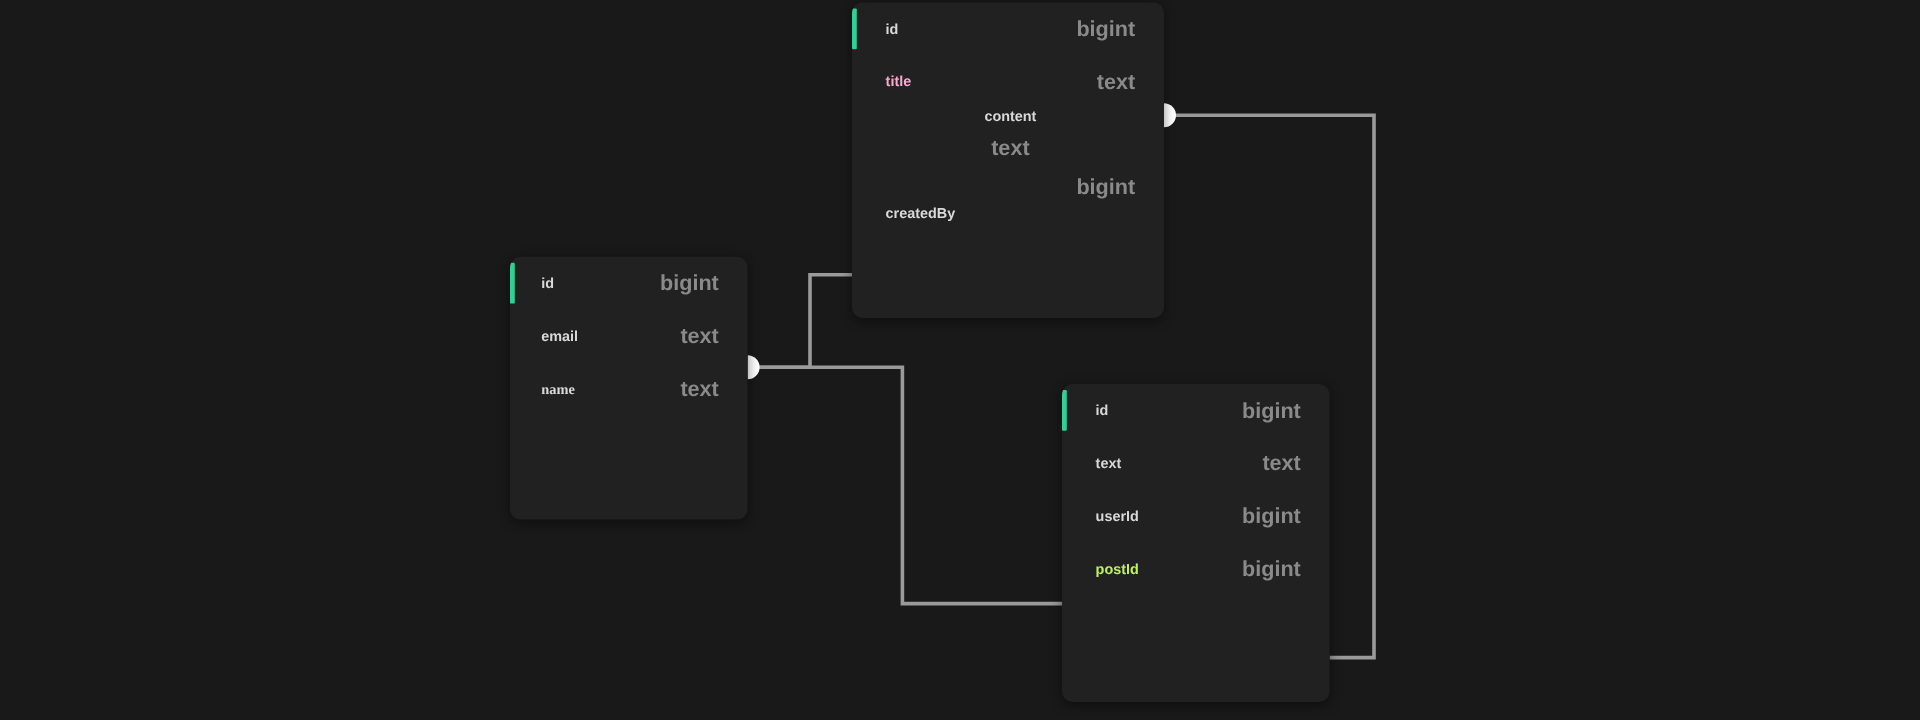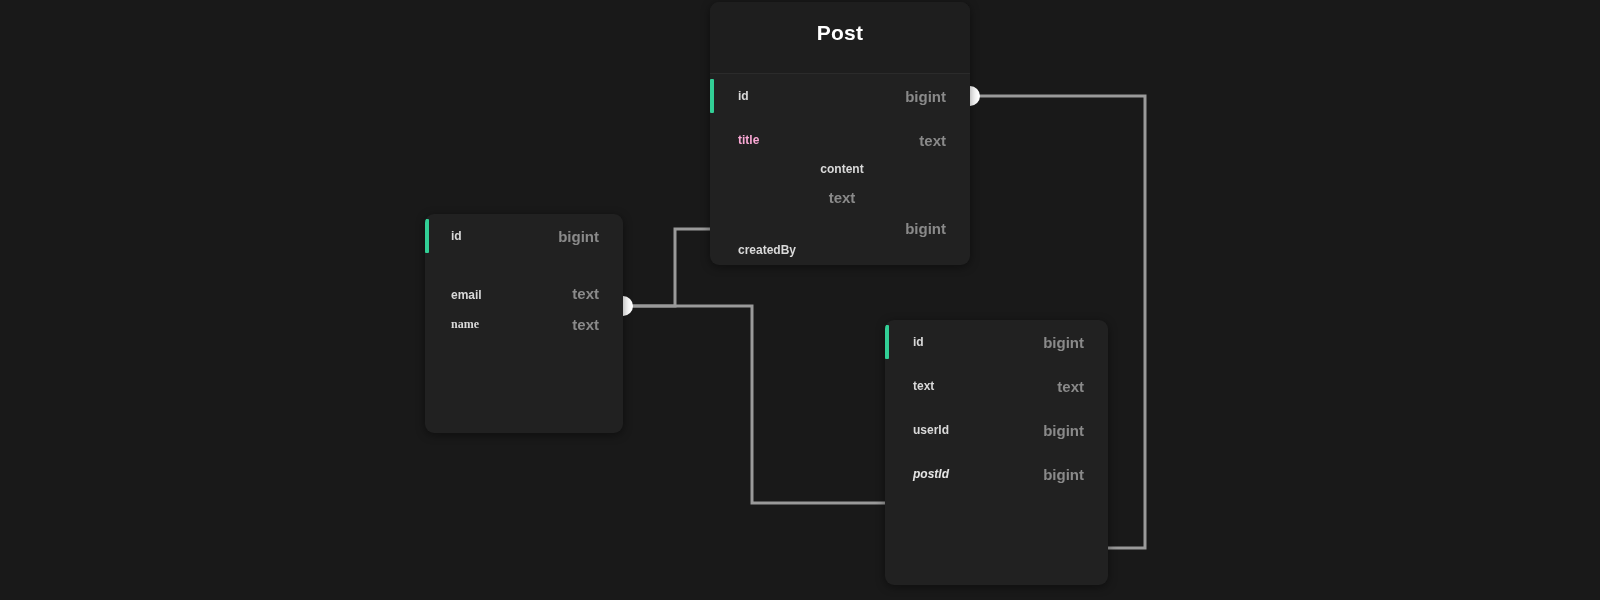--- a/index.html
+++ b/index.html
@@ -62,41 +62,40 @@
     border-radius: 1px;
   }
   .field-name {
     color: #d9d9d9;
     font-size: 12px;
     font-weight: bold;
     white-space: nowrap;
   }
   .field-type {
     color: #8a8a8a;
-    font-size: 15px;
+    font-size: 18px;
     font-weight: bold;
     white-space: nowrap;
   }
 </style>
 </head>
 <body>
 
 <div id="canvas" style="width: 1600px; height: 600px; background: rgb(25, 25, 25);">
 
   <svg id="edge-layer" width="1600" height="600" viewBox="0 0 1600 600">
       <path d="M 632 306 L 675 306 L 675 229 L 710 229" fill="none" stroke="#9a9a9a" stroke-width="3" stroke-linecap="butt" stroke-linejoin="miter"></path>
       <path d="M 632 306 L 752 306 L 752 503 L 885 503" fill="none" stroke="#9a9a9a" stroke-width="3" stroke-linecap="butt" stroke-linejoin="miter"></path>
       <path d="M 979 96 L 1145 96 L 1145 548 L 1108 548" fill="none" stroke="#9a9a9a" stroke-width="3" stroke-linecap="butt" stroke-linejoin="miter"></path>
       <path d="M 623 296 A 10 10 0 0 1 623 316 Z" fill="#ffffff"></path>
       <path d="M 970 86 A 10 10 0 0 1 970 106 Z" fill="#ffffff"></path>
     </svg>
 
   <div id="tables-layer">
       <div class="table-card" style="left: 710px; top: 2px; width: 260px; height: 263px; background: rgb(33, 33, 33);">
-        <div class="table-header" style="height: 72px; line-height: 62px; background: rgb(30, 30, 30);">Post</div>
         <div class="table-body">
           <div class="field-row" style="height: 44px; padding-left: 28px; padding-right: 24px;">
             <span class="pk-bar" style="background: rgb(50, 207, 150);"></span>
             <span class="field-name" style="color: rgb(217, 217, 217);">id</span>
             <span class="field-type" style="color: rgb(138, 138, 138);">bigint</span>
           </div>
           <div class="field-row" style="height: 44px; padding-left: 28px; padding-right: 24px;">
             <span class="field-name" style="color: #f9a8d4;">title</span>
             <span class="field-type" style="color: rgb(138, 138, 138);">text</span>
           </div>
@@ -110,21 +109,21 @@
           </div>
         </div>
       </div>
       <div class="table-card" style="left: 425px; top: 214px; width: 198px; height: 219px; background: rgb(33, 33, 33);">
         <div class="table-body">
           <div class="field-row" style="height: 44px; padding-left: 26px; padding-right: 24px;">
             <span class="pk-bar" style="background: rgb(50, 207, 150);"></span>
             <span class="field-name" style="color: rgb(217, 217, 217);">id</span>
             <span class="field-type" style="color: rgb(138, 138, 138);">bigint</span>
           </div>
-          <div class="field-row" style="height: 44px; padding-left: 26px; padding-right: 24px; align-items: flex-end;">
+          <div class="field-row" style="height: 44px; padding-left: 26px; padding-right: 24px;">
             <span class="field-name" style="color: rgb(217, 217, 217);">email</span>
             <span class="field-type" style="color: rgb(138, 138, 138);">text</span>
           </div>
           <div class="field-row" style="height: 44px; padding-left: 26px; padding-right: 24px;">
             <span class="field-name" style="color: rgb(217, 217, 217); font-family: Liberation Serif, serif;">name</span>
             <span class="field-type" style="color: rgb(138, 138, 138);">text</span>
           </div>
         </div>
       </div>
       <div class="table-card" style="left: 885px; top: 320px; width: 223px; height: 265px; background: rgb(33, 33, 33);">
@@ -136,20 +135,20 @@
           </div>
           <div class="field-row" style="height: 44px; padding-left: 28px; padding-right: 24px;">
             <span class="field-name" style="color: rgb(217, 217, 217);">text</span>
             <span class="field-type" style="color: rgb(138, 138, 138);">text</span>
           </div>
           <div class="field-row" style="height: 44px; padding-left: 28px; padding-right: 24px;">
             <span class="field-name" style="color: rgb(217, 217, 217);">userId</span>
             <span class="field-type" style="color: rgb(138, 138, 138);">bigint</span>
           </div>
           <div class="field-row" style="height: 44px; padding-left: 28px; padding-right: 24px;">
-            <span class="field-name" style="color: #e5e5e5; font-style: italic;">postId</span>
+            <span class="field-name" style="color: #bef264;">postId</span>
             <span class="field-type" style="color: rgb(138, 138, 138);">bigint</span>
           </div>
         </div>
       </div>
     </div>
 
 </div>
 
 </body></html>

